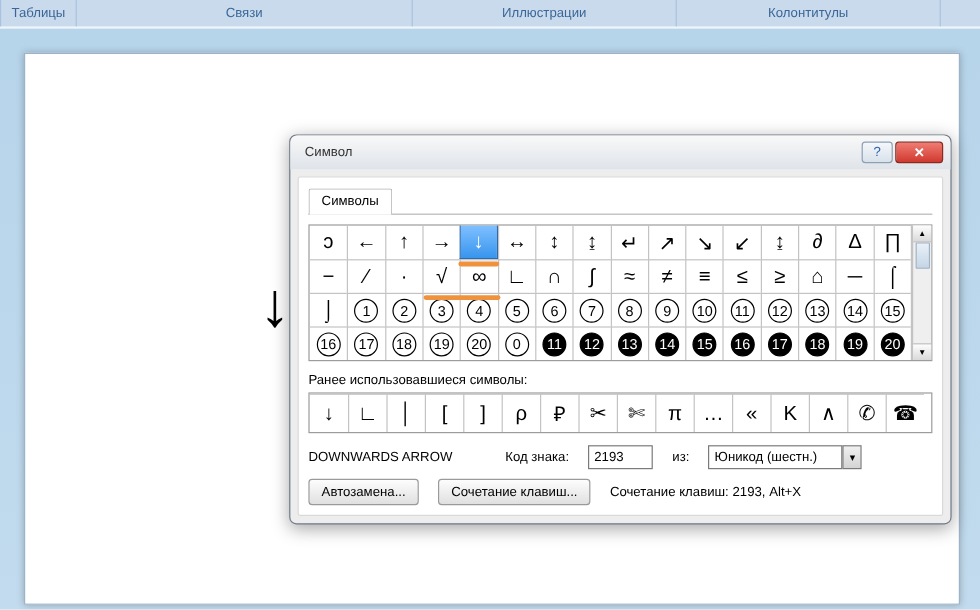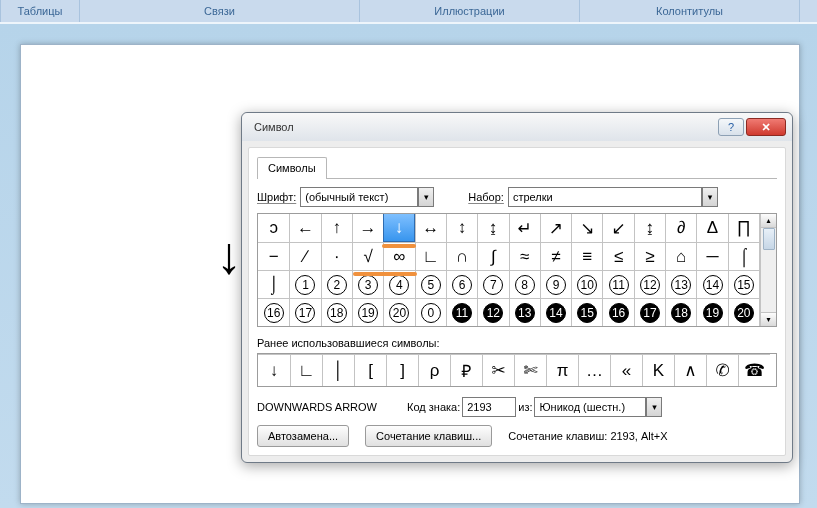--- a/index.html
+++ b/index.html
@@ -57,36 +57,36 @@
   .scrollbar { position: absolute; right: 0; top: 0; width: 16px; height: 100%; background: #efefef; border-left: 1px solid #c3c3c3; }
   .sb-btn { height: 14px; background: linear-gradient(#fdfdfd,#d9d9d9); border-bottom: 1px solid #c3c3c3; display:flex; align-items:center; justify-content:center; font-size:8px; cursor:pointer; }
   .sb-btn.dn { position:absolute; bottom:0; width:100%; border-top:1px solid #c3c3c3; border-bottom:none;}
   .sb-thumb { position:absolute; left:2px; top:14px; width:12px; height:22px; background: linear-gradient(#e8f0f8,#c6d6e6); border:1px solid #9fb3c6; border-radius:1px; cursor:pointer;}
 
   .sep-label { margin: 10px 0 4px; }
   .recent-row { display: flex; border: 1px solid #9c9c9c; }
   .recent-row .cell { height: 32px; width: 32px; border-left: 1px solid #c3c3c3; }
   .recent-row .cell:first-child{ border-left:none; }
 
-  .info-row { display: flex; align-items: center; gap: 2px; margin-top: 10px; flex-wrap: nowrap; }
+  .info-row { display: flex; align-items: center; gap: 16px; margin-top: 10px; flex-wrap: nowrap; }
   .info-row .name { flex: 0 0 148px; }
   .info-row input { height: 20px; border:1px solid #7a7a7a; padding:0 4px; }
 
   .btn-row { display: flex; align-items: center; gap: 16px; margin-top: 8px; }
   .btn { height: 22px; padding: 0 10px; border: 1px solid #9a9a9a; border-radius: 3px; background: linear-gradient(#fdfdfd,#e0e0e0); cursor: pointer; display:flex; align-items:center; }
 
   .footer { display:flex; gap:6px; padding: 4px 8px 8px; }
   .footer .spacer{ flex:1; }
   .footer .btn.primary{ background: linear-gradient(#fdfdfd,#e0e0e0); border-color:#567; }
 </style>
 </head>
 <body>
 
 <div class="ribbon">
-  <div class="ribbon-group" style="width:80px">
+  <div class="ribbon-group" style="width:64px">
       <span>Таблицы</span>
     </div>
   <div class="ribbon-group" style="width:280px">
       <span>Связи</span>
     </div>
   <div class="ribbon-group" style="width:220px">
       <span>Иллюстрации</span>
     </div>
   <div class="ribbon-group" style="width:220px">
       <span>Колонтитулы</span>
@@ -104,33 +104,20 @@
       <span class="spacer"></span>
       <div class="titlebar-btn">?</div>
       <div class="titlebar-btn close">✕</div>
     </div>
 
     <div class="dlg-body">
       <div class="tabs">
         <div class="tab active"><span>Символы</span></div>
       </div>
 
-      <div class="controls-row">
-        <span class="lbl">Шрифт:</span>
-        <div class="combo">
-          <input type="text" style="width: 118px;" value="(обычный текст)">
-          <div class="drop"></div>
-        </div>
-
-        <span class="lbl" style="margin-left:30px">Набор:</span>
-        <div class="combo" style="flex:1">
-          <input type="text" style="width: 194px;" value="стрелки">
-          <div class="drop"></div>
-        </div>
-      </div>
 
       <div class="sym-panel">
         <div class="sym-grid" id="grid">
             <div class="cell">ɔ</div>
             <div class="cell">←</div>
             <div class="cell">↑</div>
             <div class="cell">→</div>
             <div class="cell sel">↓</div>
             <div class="cell">↔</div>
             <div class="cell">↕</div>

